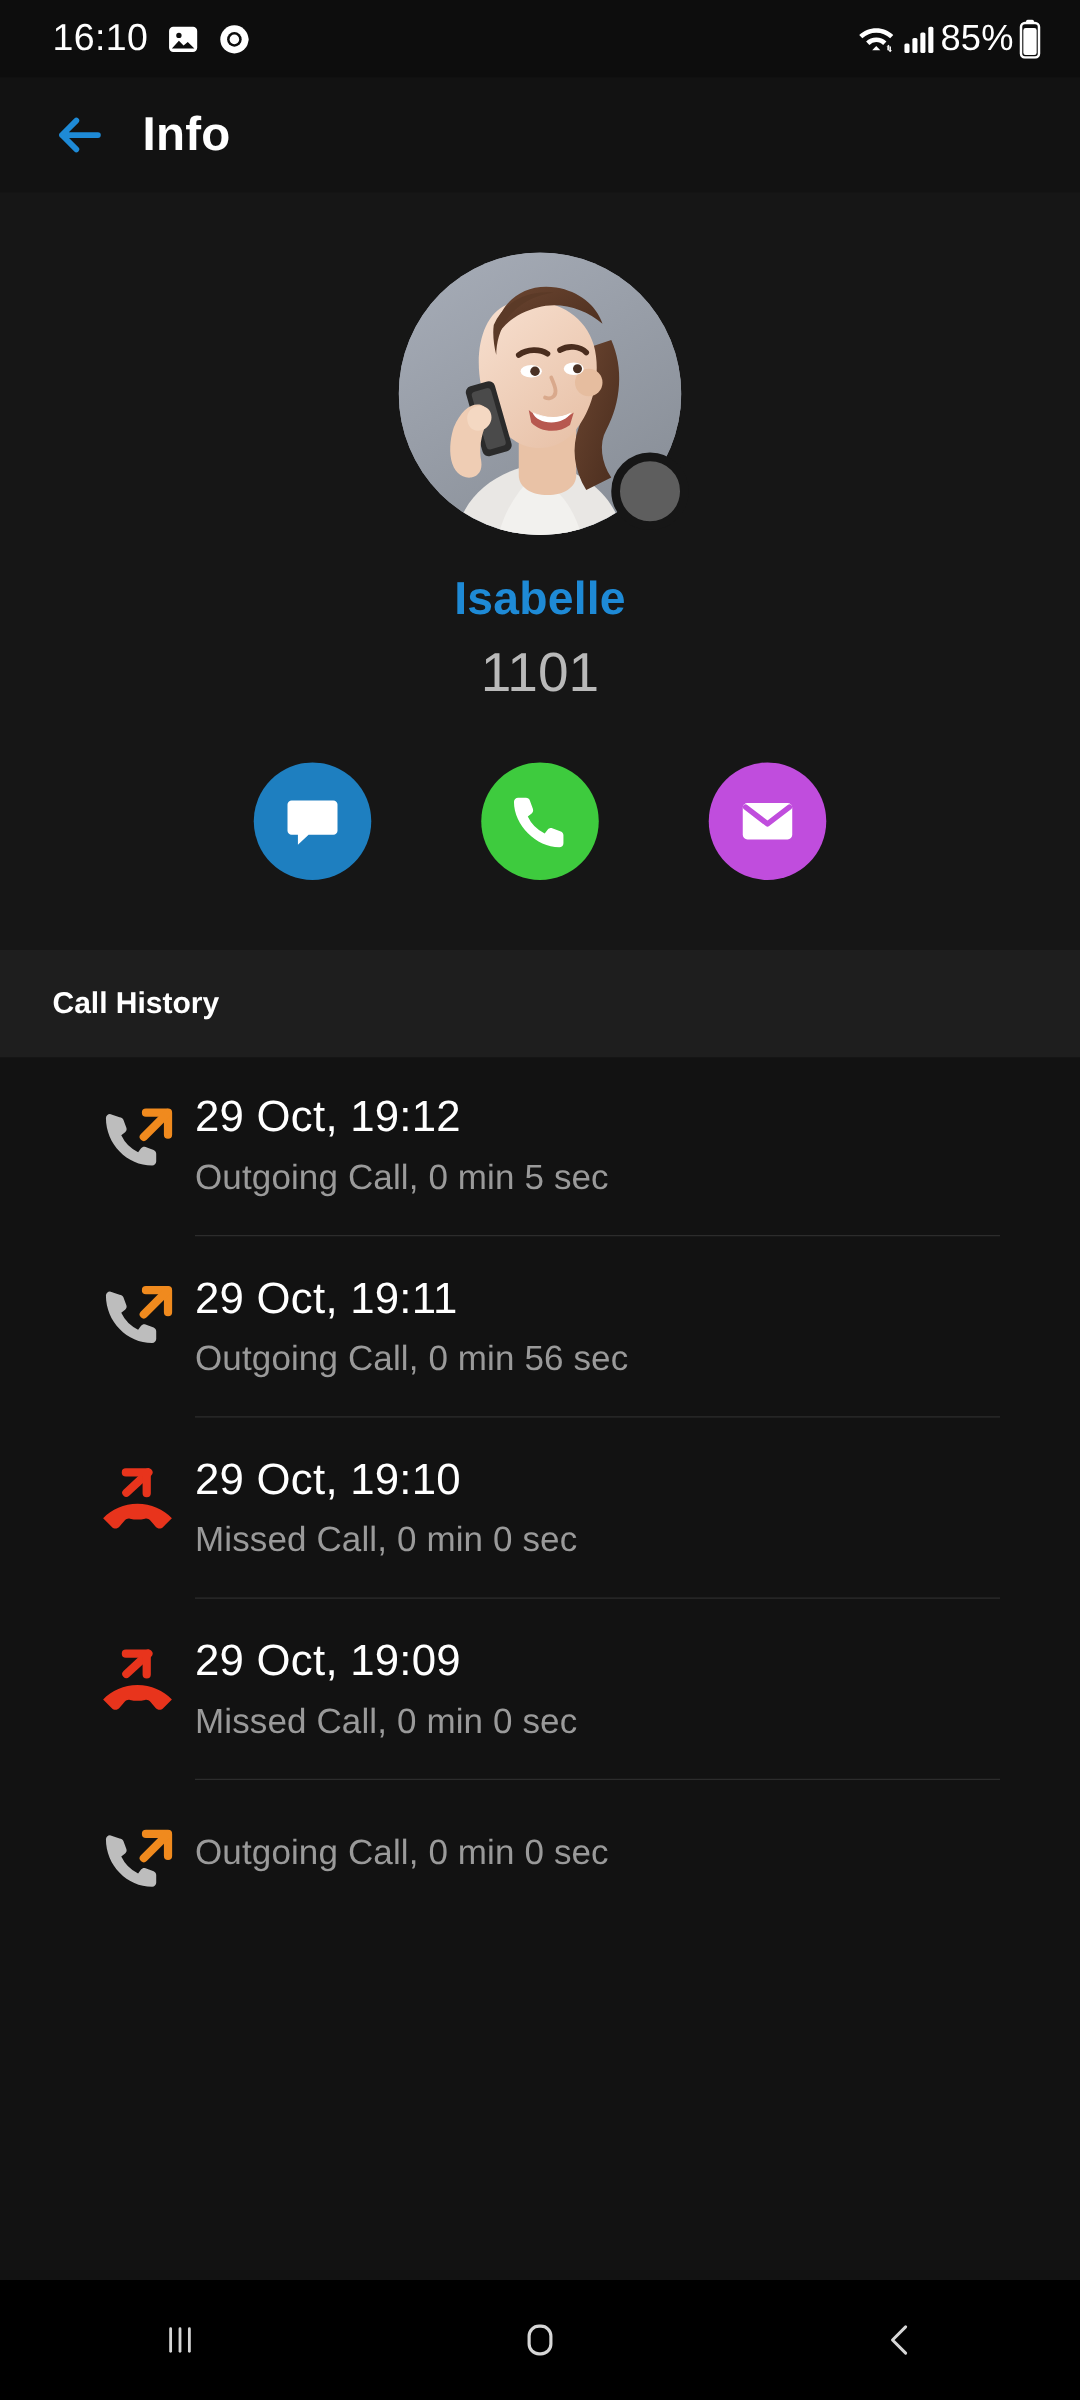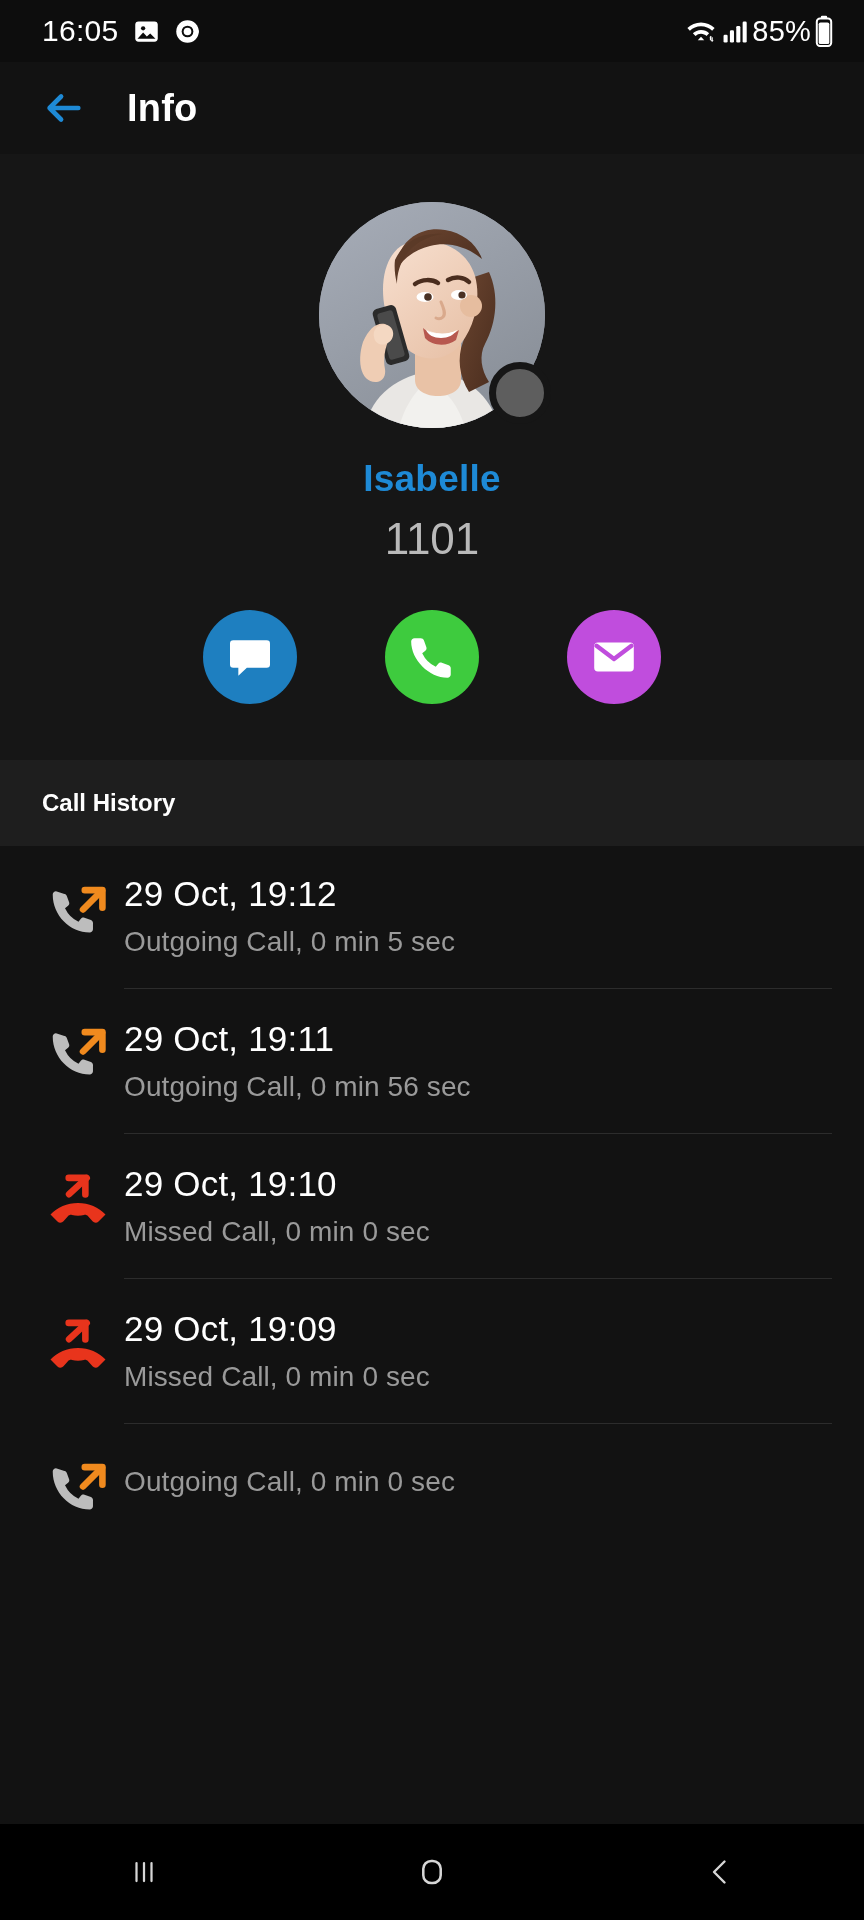--- a/index.html
+++ b/index.html
@@ -19,21 +19,21 @@
   }
   .sb-left { display:flex; align-items:center; gap:14px; }
   .sb-time { font-size:30px; font-weight:400; letter-spacing:0.3px; }
   .sb-right { display:flex; align-items:center; gap:3px; }
   .sb-pct { font-size:29px; font-weight:500; letter-spacing:0.2px; }
   .ico { display:block; }
 
   
   .appbar { height:92px; display:flex; align-items:center; padding:0 40px; background:#121212; }
   .back-arrow { width:46px; height:46px; flex:0 0 auto; cursor:pointer; }
-  .appbar-title { color:#fff; font-size:38px; font-weight:700; margin-left:41px; letter-spacing:0.2px; }
+  .appbar-title { color:#fff; font-size:38px; font-weight:700; margin-left:28px; letter-spacing:0.2px; }
 
   
   .profile { background:#161616; padding:48px 0 56px; text-align:center; }
   .avatar-wrap { position:relative; width:226px; height:226px; margin:0 auto; }
   .avatar {
     width:226px; height:226px; border-radius:50%; overflow:hidden;
     background:#9aa0ac; position:relative;
   }
   .avatar svg { display:block; width:100%; height:100%; }
   .presence {
@@ -51,21 +51,21 @@
     border:none; cursor:pointer; padding:0;
   }
   .action-btn svg { width:50px; height:50px; display:block; }
 
   
   .section-head {
     background:#1e1e1e; height:86px; display:flex; align-items:center;
     padding:0 42px; color:#fff; font-size:24px; font-weight:700;
   }
   .hist-list { background:#121212; }
-  .hist-item { display:flex; align-items:flex-start; padding:0 32px; position:relative; cursor:pointer; }
+  .hist-item { display:flex; align-items:flex-start; padding:0 64px; position:relative; cursor:pointer; }
   .hist-icon { width:92px; flex:0 0 92px; display:flex; justify-content:center; padding-top:36px; }
   .hist-icon svg { width:62px; height:62px; display:block; }
   .hist-body { flex:1; padding:28px 0 30px; }
   .hist-body.with-rule { border-top:1px solid #2c2c2c; padding-top:30px; }
   .hist-title { color:#fff; font-size:35px; font-weight:400; letter-spacing:0.2px; }
   .hist-sub { color:#9a9a9a; font-size:28px; margin-top:12px; letter-spacing:0.1px; }
 
   
   .navbar {
     position:absolute; left:0; bottom:0; width:864px; height:96px;
@@ -74,21 +74,21 @@
   .nav-btn { flex:1; display:flex; align-items:center; justify-content:center; cursor:pointer; }
   .nav-btn svg { display:block; }
 </style>
 </head>
 <body>
 
 <div class="phone">
 
   <div class="statusbar">
     <div class="sb-left">
-      <span class="sb-time">16:05</span>
+      <span class="sb-time">16:10</span>
       <span>
         <svg class="ico" width="27" height="27" viewBox="0 0 24 24">
           <rect x="2" y="3" width="20" height="18" rx="3" fill="#fff"></rect>
           <circle cx="9" cy="9.2" r="1.9" fill="#0d0d0d"></circle>
           <path d="M4 18.5l5-5.6 3.3 3.5 3-2.6 4.7 4.7z" fill="#0d0d0d"></path>
         </svg>
       </span>
       <span>
         <svg class="ico" width="27" height="27" viewBox="0 0 24 24">
           <circle cx="12" cy="12" r="10" fill="#fff"></circle>

